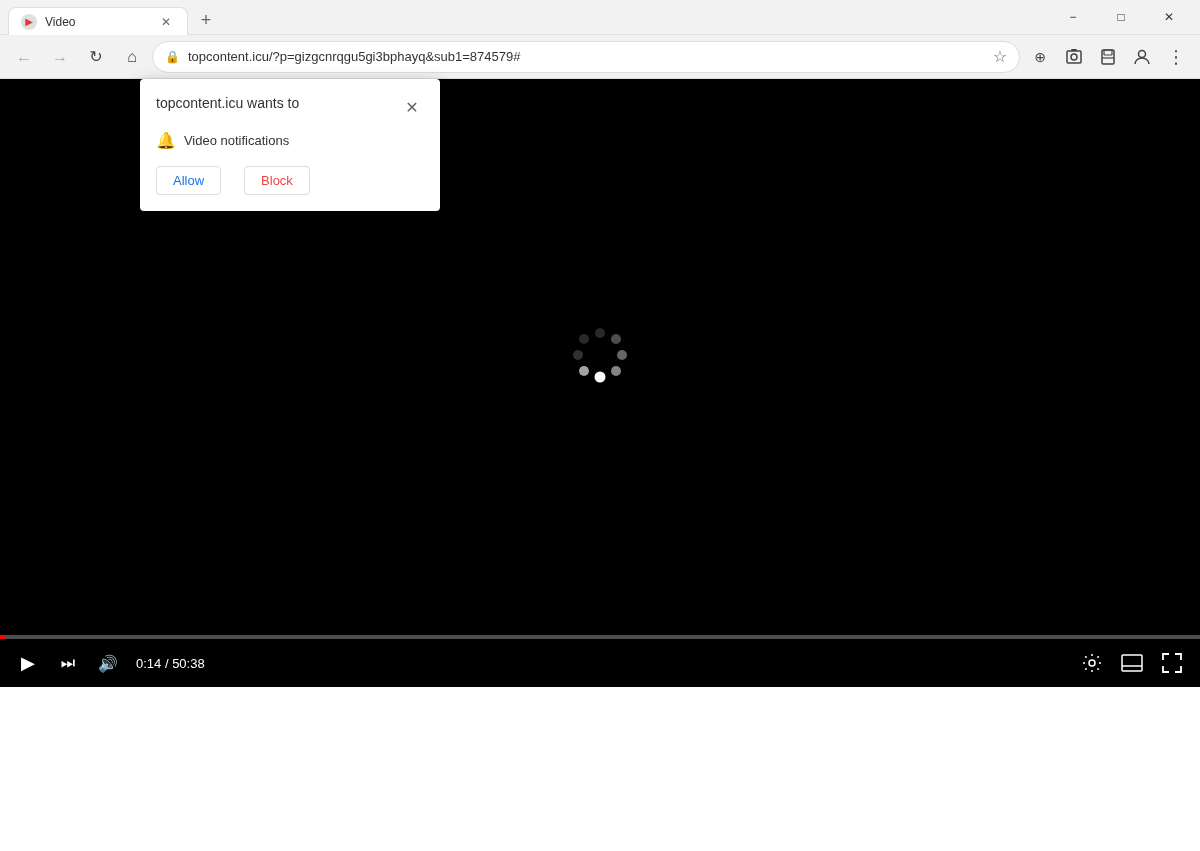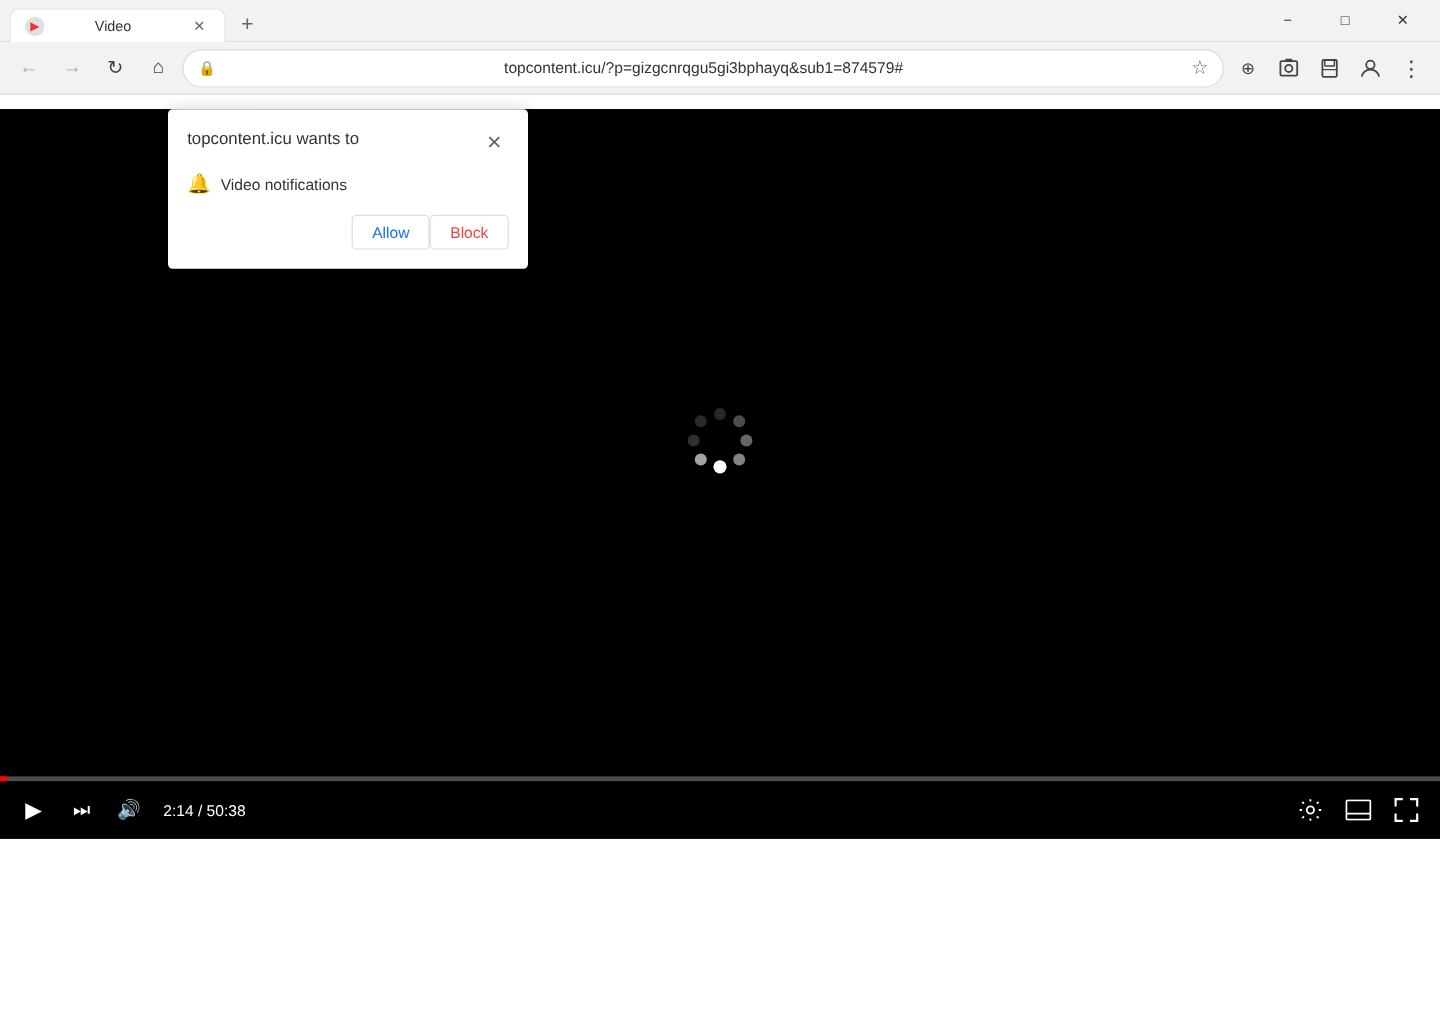--- a/index.html
+++ b/index.html
@@ -38,21 +38,21 @@
       border-bottom: none;
     }
     .tab-favicon {
       width: 16px;
       height: 16px;
       border-radius: 50%;
       background: #e0e0e0;
       display: flex; align-items: center; justify-content: center;
       font-size: 9px;
     }
-    .tab-title { flex: 1; white-space: nowrap; overflow: hidden; text-overflow: ellipsis; margin-left: 34px; }
+    .tab-title { flex: 1; white-space: nowrap; overflow: hidden; text-overflow: ellipsis; }
     .tab-close {
       width: 18px; height: 18px;
       border-radius: 50%;
       display: flex; align-items: center; justify-content: center;
       font-size: 12px;
       color: #666;
       cursor: pointer;
     }
     .new-tab-btn {
       width: 28px; height: 28px;
@@ -106,32 +106,31 @@
       border: 1px solid #ddd;
       border-radius: 16px;
       display: flex;
       align-items: center;
       padding: 0 12px;
       gap: 8px;
       font-size: 13px;
       color: #333;
     }
     .address-bar .lock-icon { color: #666; font-size: 12px; }
-    .address-text { flex: 1; white-space: nowrap; overflow: hidden; text-overflow: ellipsis; text-align: center; }
+    .address-text { flex: 1; white-space: nowrap; overflow: hidden; text-overflow: ellipsis; }
     .nav-actions {
       display: flex; gap: 2px; align-items: center;
     }
 
     
     .content-area {
       position: relative;
       width: 1200px;
       height: 608px; 
       background: #000;
-      margin-top: 12px;
     }
 
     
     .permission-popup {
       position: absolute;
       top: 0;
       left: 140px;
       width: 300px;
       background: #fff;
       border-radius: 4px;
@@ -162,22 +161,21 @@
       display: flex;
       align-items: center;
       gap: 8px;
       margin-bottom: 16px;
       font-size: 13px;
       color: #333;
     }
     .bell-icon { font-size: 16px; color: #555; }
     .popup-buttons {
       display: flex;
-      justify-content: flex-end;
-      gap: 0;
+      gap: 23px;
     }
     .popup-btn {
       padding: 6px 16px;
       font-size: 13px;
       border-radius: 4px;
       cursor: pointer;
       border: 1px solid #ddd;
       background: #fff;
       color: #1a73e8;
       font-family: inherit;
@@ -359,21 +357,21 @@
   </div>
 
   <div class="video-controls">
     <div class="progress-bar">
       <div class="progress-fill"></div>
     </div>
     <div class="controls-row">
       <button class="ctrl-btn">▶</button>
       <button class="ctrl-btn" style="font-size:16px;">⏭</button>
       <button class="ctrl-btn" style="font-size:16px;">🔊</button>
-      <span class="time-display">2:14 / 50:38</span>
+      <span class="time-display">0:14 / 50:38</span>
       <div class="spacer"></div>
       <button class="ctrl-btn-right">
         <svg width="22" height="22" viewBox="0 0 22 22" fill="none">
           <circle cx="11" cy="11" r="3" stroke="#fff" stroke-width="1.5"></circle>
           <path d="M11 2v2M11 18v2M2 11h2M18 11h2M4.22 4.22l1.42 1.42M16.36 16.36l1.42 1.42M4.22 17.78l1.42-1.42M16.36 5.64l1.42-1.42" stroke="#fff" stroke-width="1.5"></path>
         </svg>
       </button>
       <button class="ctrl-btn-right">
         <svg width="22" height="18" viewBox="0 0 22 18" fill="none">
           <rect x="1" y="1" width="20" height="16" rx="1" stroke="#fff" stroke-width="1.5"></rect>

